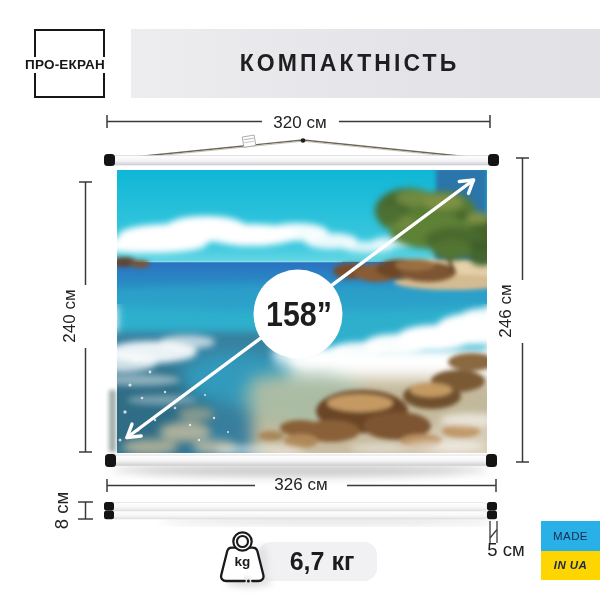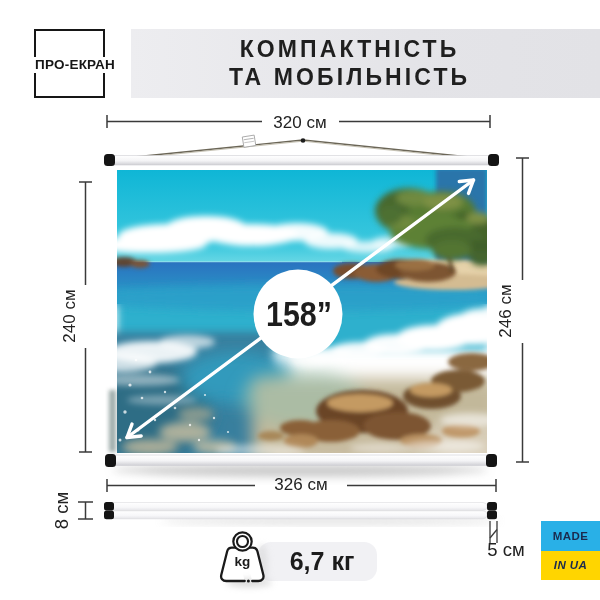--- a/index.html
+++ b/index.html
@@ -6,26 +6,25 @@
   body{font-family:"Liberation Sans", sans-serif;position:relative;}
   .abs{position:absolute;}
 </style>
 </head>
 <body>
 
 <div class="abs" style="left:131px;top:29px;width:469px;height:69px;background:linear-gradient(90deg,#ededf0 0%,#e4e4e8 60%,#e2e2e6 100%);"></div>
 
 <div class="abs" style="left:131px;top:29px;width:434px;height:67px;display:flex;flex-direction:column;justify-content:center;align-items:center;color:#1f1f1f;font-size:23px;font-weight:700;letter-spacing:3.1px;line-height:28px;text-indent:3.1px;">
   <div>КОМПАКТНІСТЬ</div>
-  <div>ТА&nbsp;МОБІЛЬНІСТЬ</div>
 </div>
 
 <div class="abs" style="left:34px;top:29px;width:67px;height:65px;border:2.5px solid #161616;"></div>
 
-<div class="abs" style="left:25px;top:56.5px;width:90px;height:16px;background:#ffffff;color:#161616;font-size:13.5px;font-weight:700;text-align:right;line-height:16px;letter-spacing:0.2px;white-space:nowrap;">ПРО-ЕКРАН</div>
+<div class="abs" style="left:25px;top:56.5px;width:90px;height:16px;background:#ffffff;color:#161616;font-size:13.5px;font-weight:700;text-align:left;line-height:16px;letter-spacing:0.2px;white-space:nowrap;">ПРО-ЕКРАН</div>
 
 <svg class="abs" style="left:0;top:0;" width="600" height="600" viewBox="0 0 600 600" font-family="Liberation Sans, sans-serif">
   <defs>
     <linearGradient id="tube2" x1="0" y1="0" x2="0" y2="1">
       <stop offset="0" stop-color="#ffffff"></stop>
       <stop offset="0.6" stop-color="#f7f7f9"></stop>
       <stop offset="1" stop-color="#e4e4e8"></stop>
     </linearGradient>
     <linearGradient id="tube" x1="0" y1="0" x2="0" y2="1">
       <stop offset="0" stop-color="#ffffff"></stop>
@@ -328,15 +327,15 @@
 
   <circle cx="248.4" cy="581" r="1.5" fill="#1a1a1a"></circle>
 
   <circle cx="242.5" cy="541.5" r="9.2" fill="#ffffff" stroke="#1a1a1a" stroke-width="2.2"></circle>
 
   <circle cx="242.5" cy="541.5" r="5.5" fill="#ffffff" stroke="#1a1a1a" stroke-width="2.1"></circle>
 
   <text x="242.5" y="566" font-size="13.5" font-weight="700" fill="#1a1a1a" text-anchor="middle">kg</text>
 </svg>
 
-<div class="abs" style="left:541px;top:521px;width:59px;height:29.5px;background:#29b0e7;color:#1b2a4e;font-weight:700;font-size:11.5px;display:flex;align-items:center;justify-content:center;letter-spacing:0.4px;">MADE</div>
+<div class="abs" style="left:541px;top:521px;width:59px;height:29.5px;background:#29b0e7;color:#1b2a4e;font-weight:400;font-size:11.5px;display:flex;align-items:center;justify-content:center;letter-spacing:0.4px;">MADE</div>
 
 <div class="abs" style="left:541px;top:550.5px;width:59px;height:29.5px;background:#ffd500;color:#1b2a4e;font-weight:700;font-size:11.5px;display:flex;align-items:center;justify-content:center;letter-spacing:0.4px;font-style:italic;">IN UA</div>
 
 </body></html>

